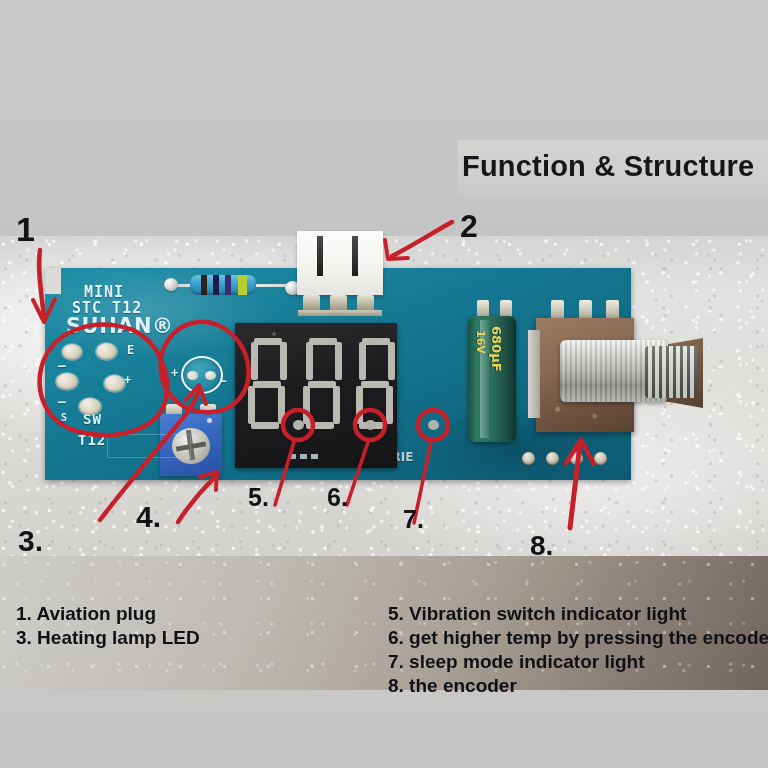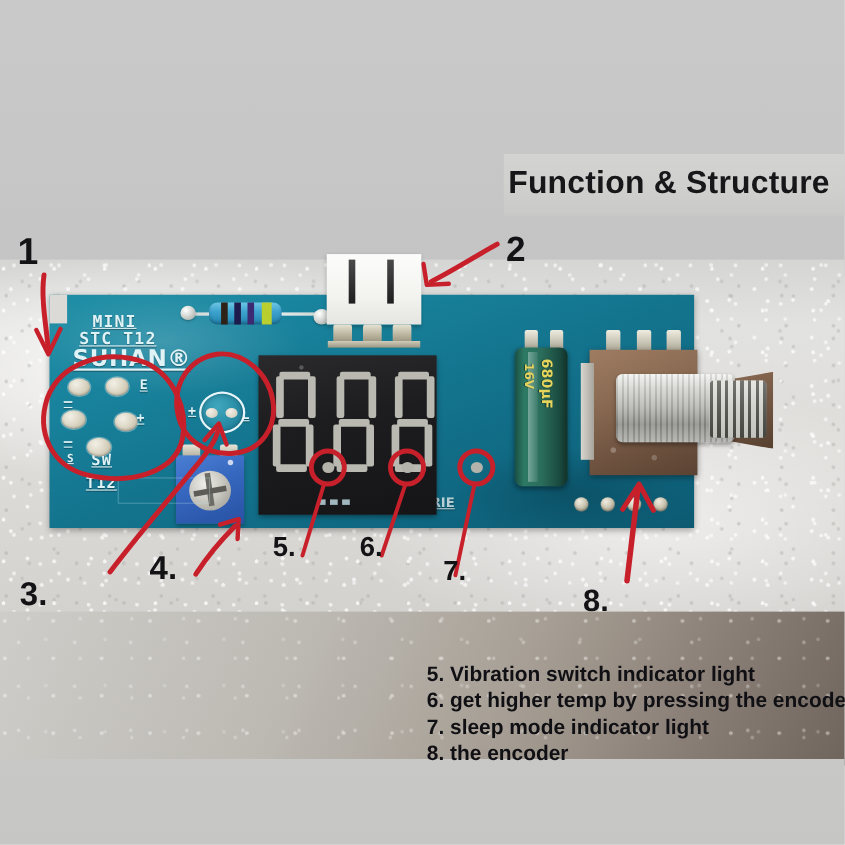--- a/index.html
+++ b/index.html
@@ -97,21 +97,20 @@
   }
   .pcb-notch {
     position: absolute; left: 45px; top: 268px; width: 16px; height: 26px;
     background: #dcdad6;
   }
 
   .silk {
     position: absolute; color: #dff3f7; font-weight: bold;
     font-family: "DejaVu Sans Mono", monospace; white-space: nowrap;
     text-shadow: 0 1px 1px rgba(0,0,0,.35);
-    text-decoration: underline;
   }
   .silk-mini { left: 84px; top: 283px; font-size: 15px; letter-spacing: 1px; }
   .silk-stc  { left: 72px; top: 299px; font-size: 15px; letter-spacing: 1px; }
   .silk-suhan{ left: 66px; top: 314px; font-size: 21px; letter-spacing: .5px;
                font-family: "DejaVu Sans", sans-serif; }
   .silk-sw   { left: 83px; top: 411px; font-size: 14px; letter-spacing: 1px; }
   .silk-t12  { left: 78px; top: 432px; font-size: 14px; letter-spacing: 1px; }
   .silk-plus1{ left: 124px; top: 373px; font-size: 12px; }
   .silk-minus1{left: 58px; top: 358px; font-size: 13px; }
   .silk-minus2{left: 58px; top: 394px; font-size: 13px; }
@@ -550,20 +549,22 @@
   <div class="callout c2">2</div>
   <div class="callout c3">3.</div>
   <div class="callout c4">4.</div>
   <div class="callout c5">5.</div>
   <div class="callout c6">6.</div>
   <div class="callout c7">7.</div>
   <div class="callout c8">8.</div>
 
   <div class="legend">
     <div class="legend-col legend-left">
+      <div class="legend-item">1. Aviation plug</div>
+      <div class="legend-item">3. Heating lamp LED</div>
     </div>
     <div class="legend-col legend-right">
       <div class="legend-item">5. Vibration switch  indicator light</div>
       <div class="legend-item">6. get higher temp by pressing the encoder</div>
       <div class="legend-item">7. sleep mode indicator light</div>
       <div class="legend-item">8. the encoder</div>
     </div>
   </div>
 
 </div>

